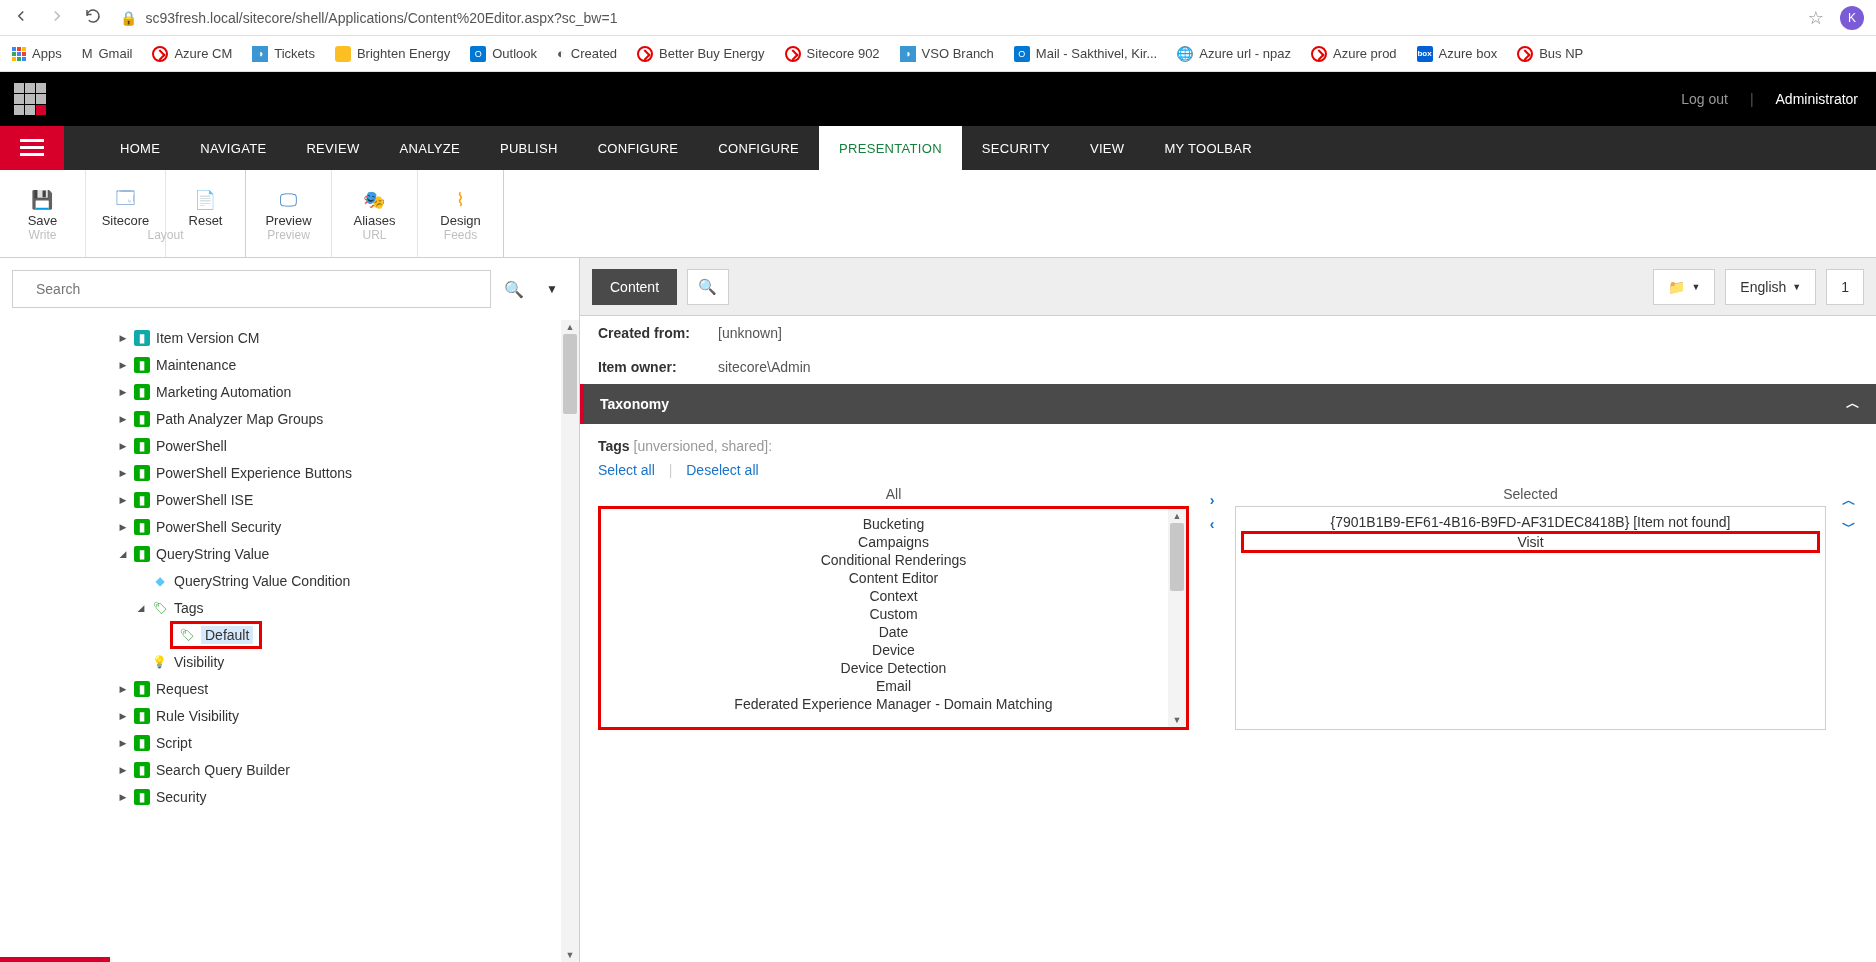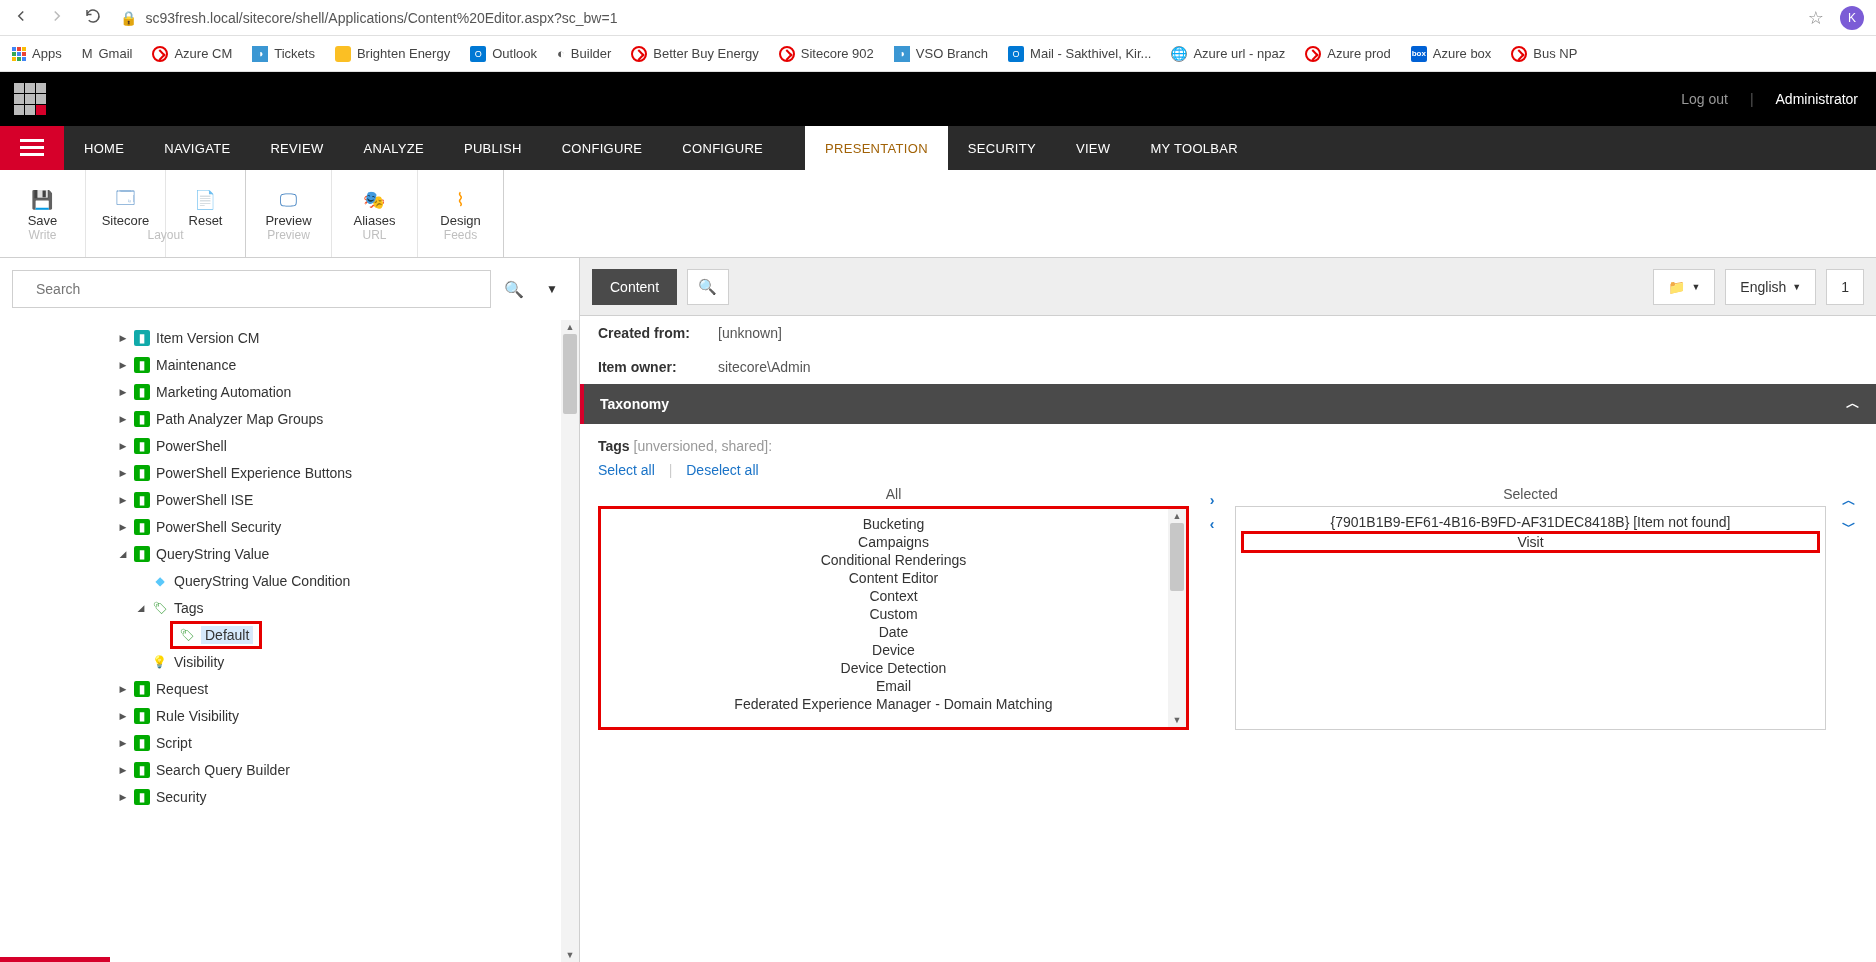--- a/index.html
+++ b/index.html
@@ -30,21 +30,21 @@
 .logo-grid { display:grid; grid-template-columns:repeat(3,10px); grid-template-rows:repeat(3,10px); gap:1px; }
 .logo-grid div { background:#bbb; }
 .logo-grid div.r { background:#d6002a; }
 .sc-header-right { display:flex; align-items:center; gap:22px; font-size:14px; }
 .divider { color:#555; }
 
 
 .ribbon-tabs { height:44px; background:#2b2b2b; display:flex; align-items:stretch; color:#fff; font-size:13px; }
 .hamburger { width:64px; background:#d6002a; display:flex; align-items:center; justify-content:center; }
 .ribbon-tabs .tab { padding:0 20px; display:flex; align-items:center; cursor:pointer; letter-spacing:0.3px; }
-.ribbon-tabs .tab.active { background:#fff; color:#a16207;margin-left:22px; }
+.ribbon-tabs .tab.active { background:#fff; color:#15803d; }
 
 
 .ribbon { height:88px; background:#fff; border-bottom:1px solid #cfcfcf; display:flex; }
 .ribbon-btn { width:86px; display:flex; flex-direction:column; align-items:center; justify-content:center; padding:6px 4px 2px; border-right:1px solid #e5e5e5; cursor:pointer; }
 .ribbon-btn:first-child{border-left:none;}
 .ribbon-btn .ric { width:26px; height:22px; display:flex; align-items:center; justify-content:center; font-size:18px; }
 .ribbon-btn .lbl { font-size:13px; color:#333; margin-top:2px; }
 .ribbon-btn .sub { font-size:12px; color:#bfbfbf; margin-top:0px; }
 
 
@@ -167,21 +167,21 @@
     <div class="bm">
       <span class="ic ic-yellow" style="border-radius:3px;"></span>
       <span>Brighten Energy</span>
     </div>
     <div class="bm">
       <span class="ic ic-outlook" style="color:#fff;font-size:9px;border-radius:2px;">O</span>
       <span>Outlook</span>
     </div>
     <div class="bm">
       <span style="font-size:13px;color:#555;">◐</span>
-      <span>Builder</span>
+      <span>Created</span>
     </div>
     <div class="bm">
       <span class="ic ic-red"></span>
       <span>Better Buy Energy</span>
     </div>
     <div class="bm">
       <span class="ic ic-red"></span>
       <span>Sitecore 902</span>
     </div>
     <div class="bm">
@@ -232,21 +232,21 @@
 </div>
 
 <div class="ribbon-tabs">
   <div class="hamburger">
     <svg width="24" height="18" viewBox="0 0 24 18">
         <rect width="24" height="3" fill="#fff"></rect>
         <rect y="7" width="24" height="3" fill="#fff"></rect>
         <rect y="14" width="24" height="3" fill="#fff"></rect>
       </svg>
   </div>
-  <div id="tabs" style="display: flex;">
+  <div id="tabs" style="display: flex; padding-left: 36px;">
       <div class="tab">HOME</div>
       <div class="tab">NAVIGATE</div>
       <div class="tab">REVIEW</div>
       <div class="tab">ANALYZE</div>
       <div class="tab">PUBLISH</div>
       <div class="tab">CONFIGURE</div>
       <div class="tab">CONFIGURE</div>
       <div class="tab active">PRESENTATION</div>
       <div class="tab">SECURITY</div>
       <div class="tab">VIEW</div>

